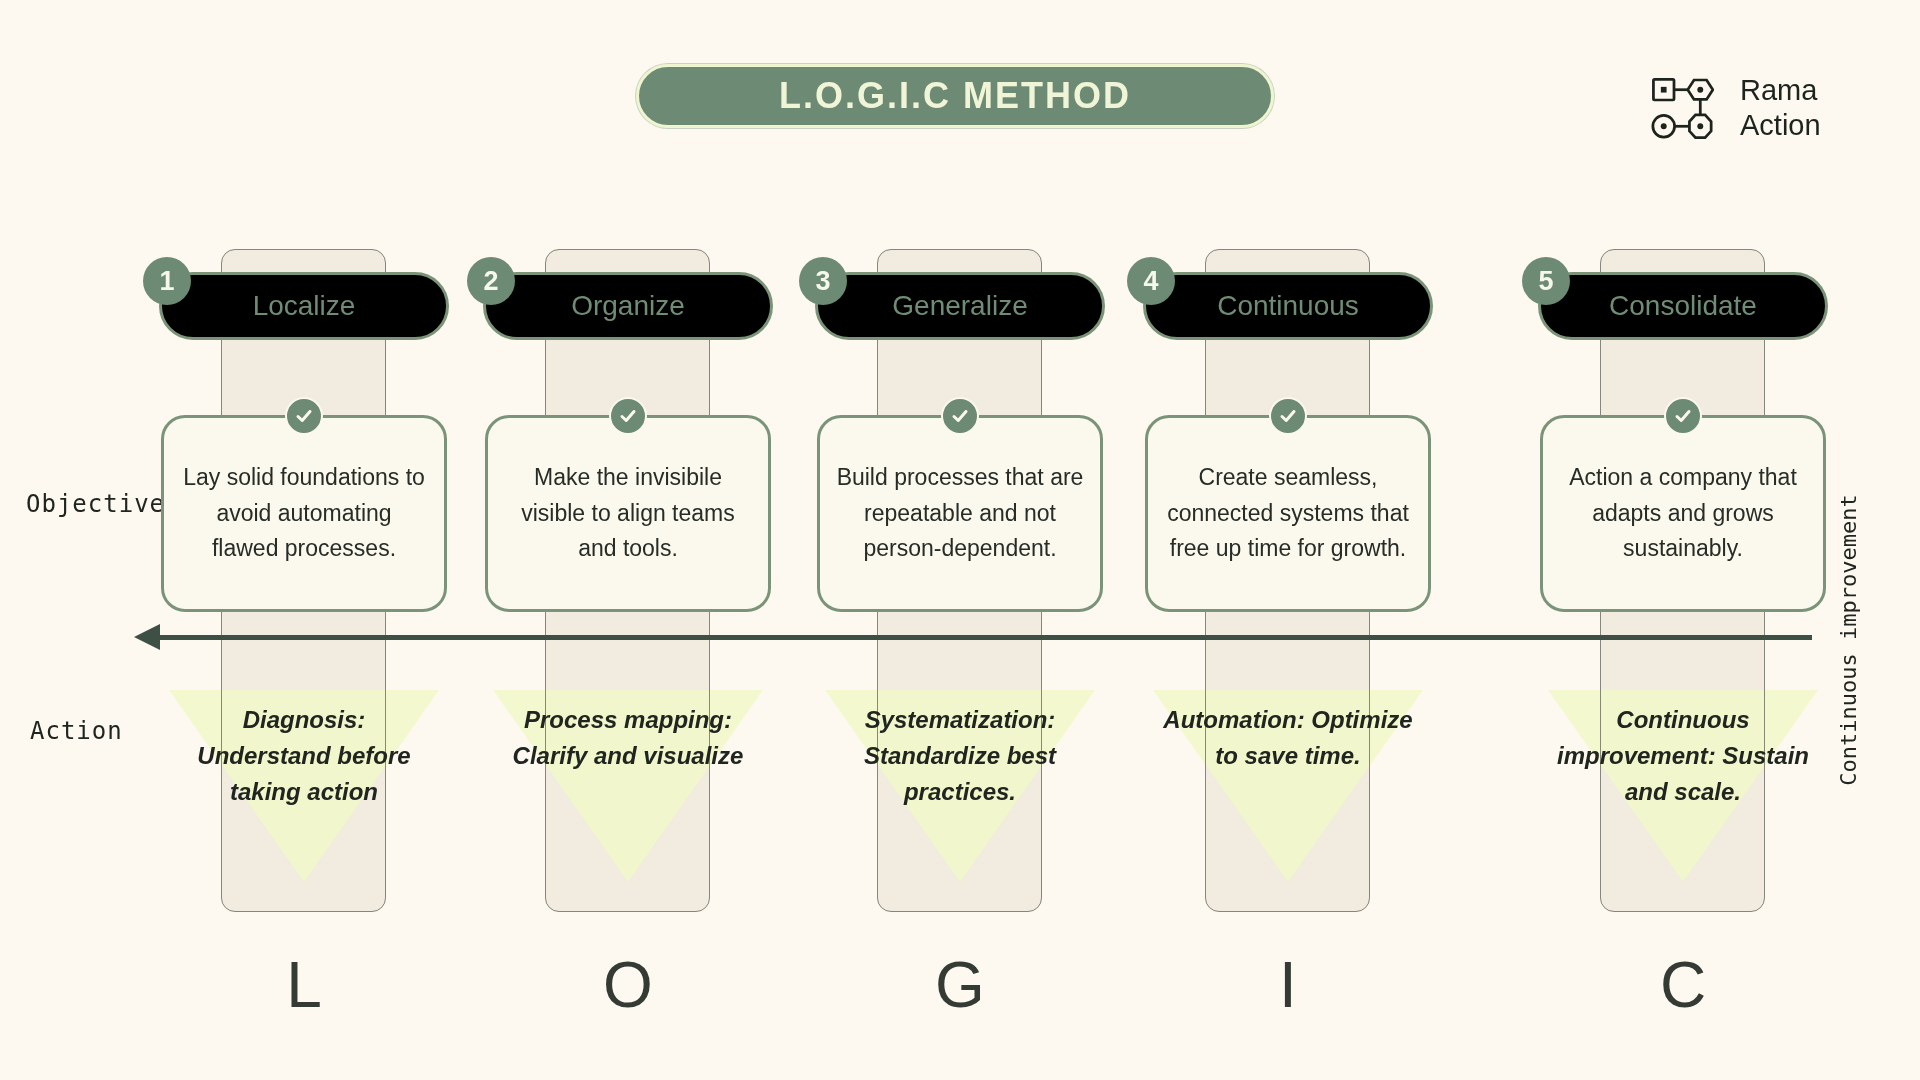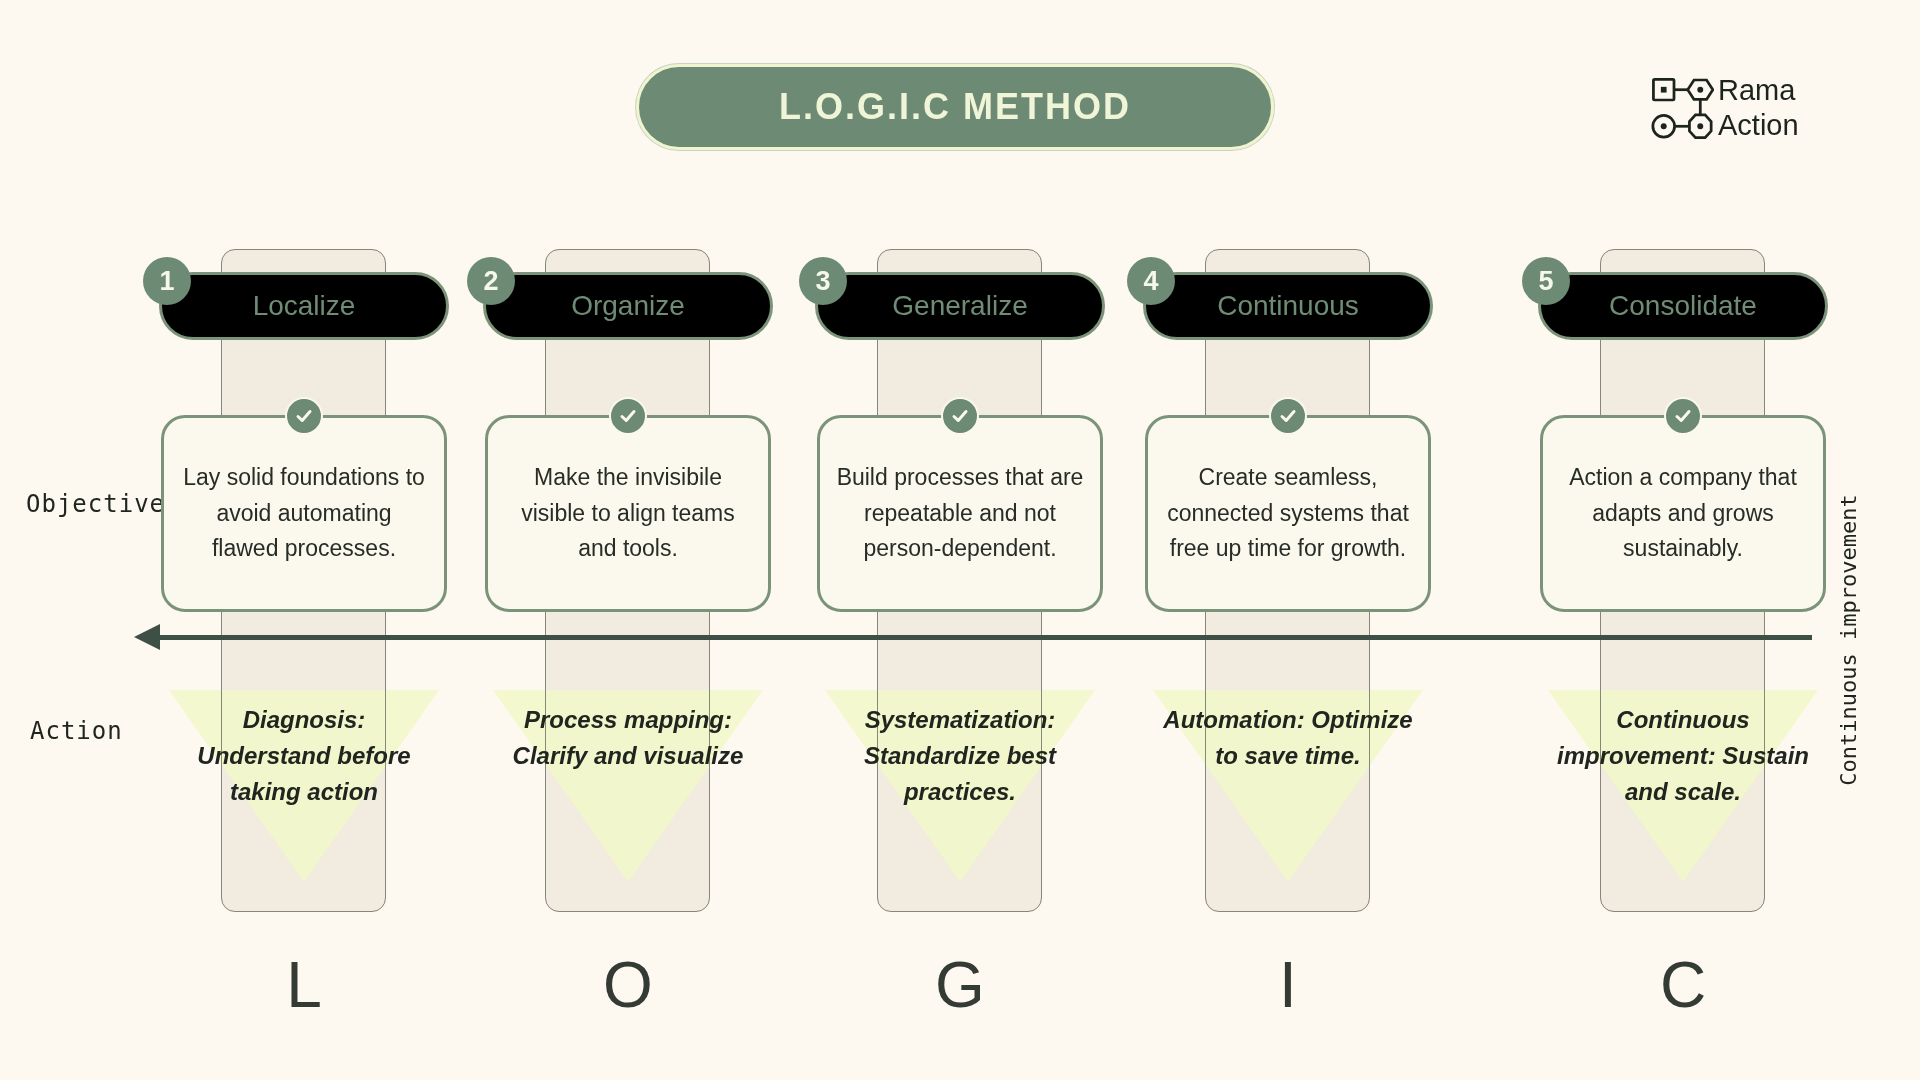--- a/index.html
+++ b/index.html
@@ -8,34 +8,34 @@
     background:#FDF9F0;
     font-family:"Liberation Sans", sans-serif;
     position:relative;
     overflow:hidden;
     color:#20261F;
   }
   .abs{position:absolute;}
 
   
   .title-pill{
-    left:636px;top:64px;width:638px;height:86px;
+    left:636px;top:64px;width:638px;height:64px;
     background:#6D8A74;
     border:3px solid #EFF5CF;
     border-radius:46px;
     box-shadow:0 0 0 1px rgba(109,138,116,.35);
     display:flex;align-items:center;justify-content:center;
     box-sizing:border-box;
   }
   .title-pill span{
     color:#EFF5D6;font-size:36px;font-weight:bold;letter-spacing:2px;
   }
 
   
-  .logo{left:1650px;top:73px;display:flex;align-items:center;gap:4px;}
+  .logo{left:1650px;top:73px;display:flex;align-items:center;gap:26px;}
   .logo svg{display:block;}
   .logo-text{font-size:29px;line-height:1.2;color:#1D241E;font-weight:500;}
 
   
   .row-label{
     font-family:"DejaVu Sans Mono","Liberation Mono",monospace;
     font-size:24px;color:#20261F;letter-spacing:1px;
   }
   .label-objective{left:26px;top:490px;text-align:center;}
   .label-action{left:30px;top:717px;}

